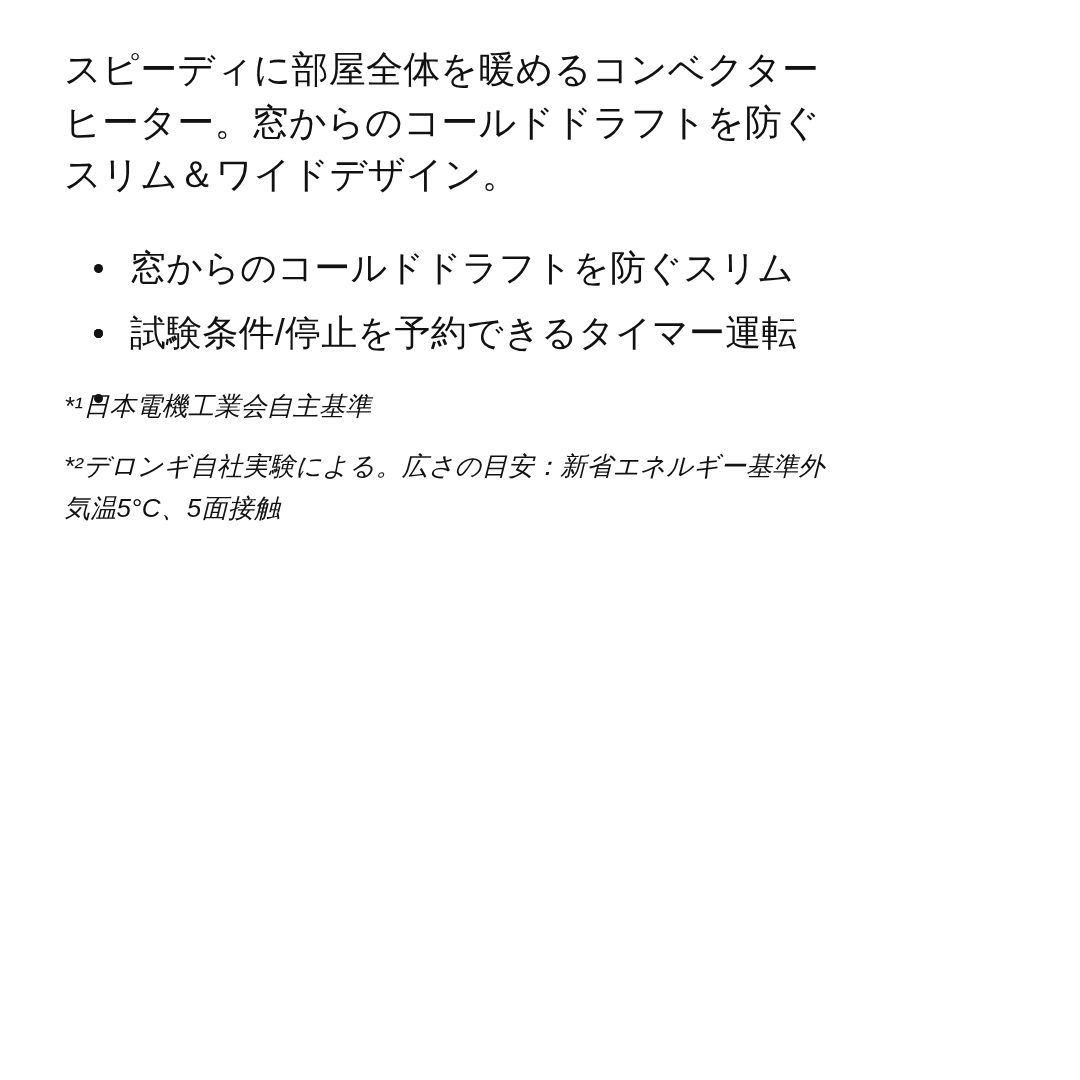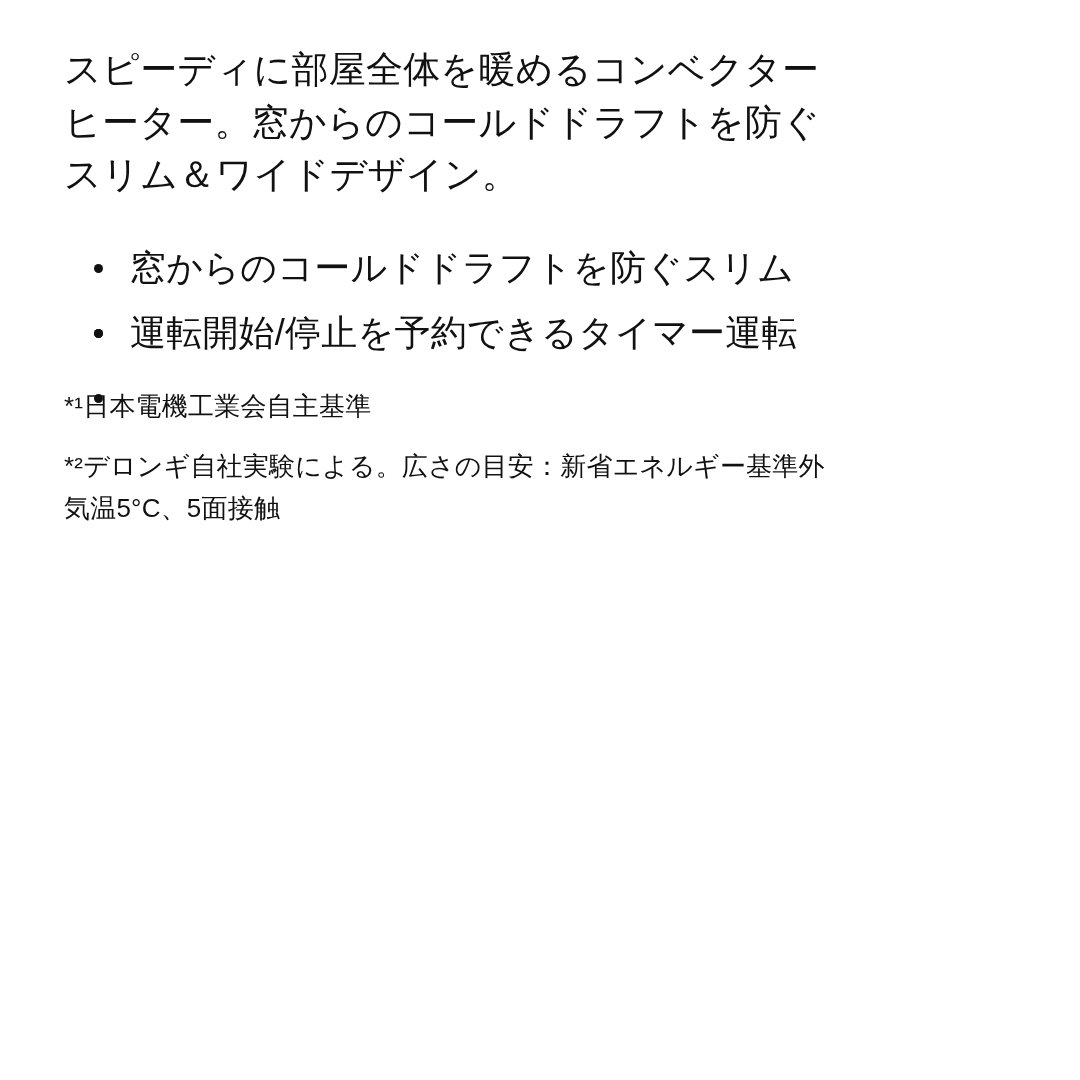--- a/index.html
+++ b/index.html
@@ -55,40 +55,41 @@
   }
   .notes {
     margin-top: 12px;
   }
   .note {
     font-size: 26px;
     line-height: 1.62;
     color: #111111;
     letter-spacing: 0.2px;
     margin: 17px 0 6px 0;
+    font-style: italic;
   }
 </style>
 </head>
 <body>
 
 <div class="page">
 
   <p class="intro">スピーディに部屋全体を暖めるコンベクターヒーター。窓からのコールドドラフトを防ぐスリム＆ワイドデザイン。</p>
 
   <ul class="feature-list">
     <li class="feature-item">
       <span class="bullet"></span>
       <span>窓からのコールドドラフトを防ぐスリム</span>
     </li>
     <li class="feature-item">
       <span class="bullet"></span>
     </li>
     <li class="feature-item">
       <span class="bullet"></span>
-      <span>運転開始/停止を予約できるタイマー運転</span>
+      <span>試験条件/停止を予約できるタイマー運転</span>
     </li>
     <li class="feature-item">
       <span class="bullet"></span>
     </li>
   </ul>
 
   <div class="notes">
     <p class="note">*¹日本電機工業会自主基準</p>
     <p class="note">*²デロンギ自社実験による。広さの目安：新省エネルギー基準外気温5°C、5面接触</p>
   </div>

